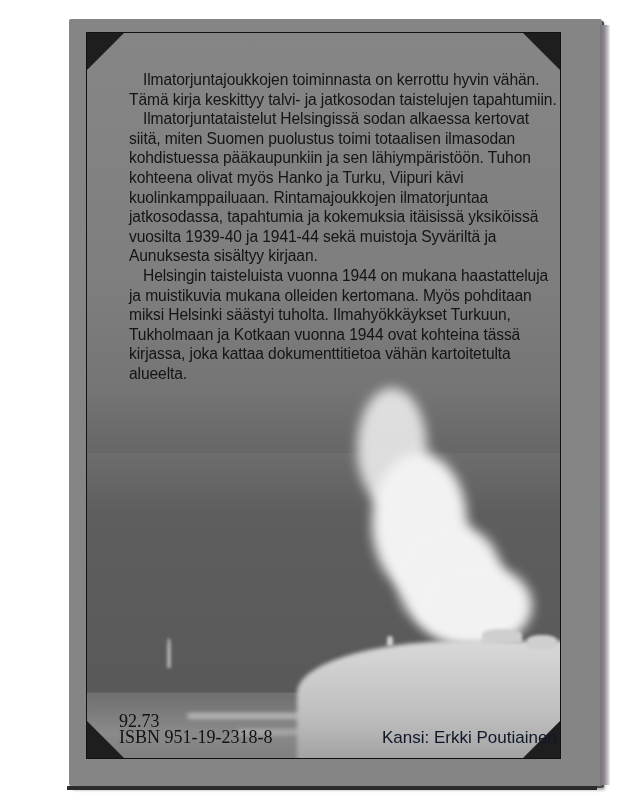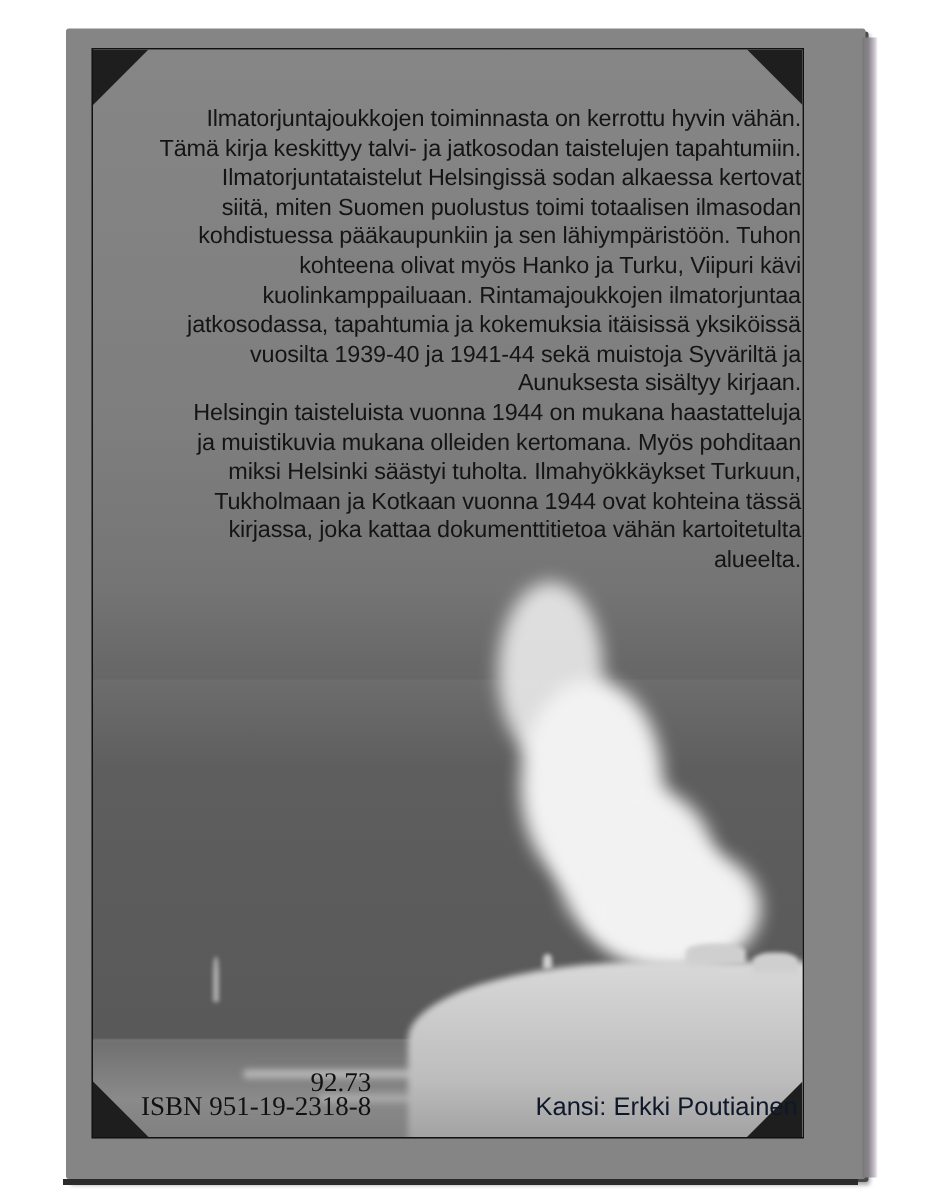--- a/index.html
+++ b/index.html
@@ -1,25 +1,24 @@
 <!DOCTYPE html>
 <html><head>
 <meta charset="utf-8">
 <style>
   html, body { margin: 0; padding: 0; }
   body {
     width: 618px; height: 800px; background: #ffffff; position: relative; overflow: hidden;
     font-family: "Liberation Sans", sans-serif;
   }
   .book {
-    position: absolute; left: 44px; top: 19px; width: 533px; height: 767px;
+    position: absolute; left: 69px; top: 19px; width: 533px; height: 767px;
     background: #858585;
     box-shadow: 2px 2px 0 #4a4a4a, 3px 4px 3px rgba(0,0,0,0.35);
     border-radius: 2px;
-    text-align: right;
   }
   .book-spine-edge {
     position: absolute; right: -8px; top: 6px; width: 10px; height: 760px;
     background: linear-gradient(to right, #777 0%, #8a858d 40%, #c9c4cc 80%, #f4f2f5 100%);
   }
   .book-bottom-edge {
     position: absolute; left: -2px; bottom: -4px; width: 530px; height: 4px;
     background: #2b2b2b;
   }
   .panel {

